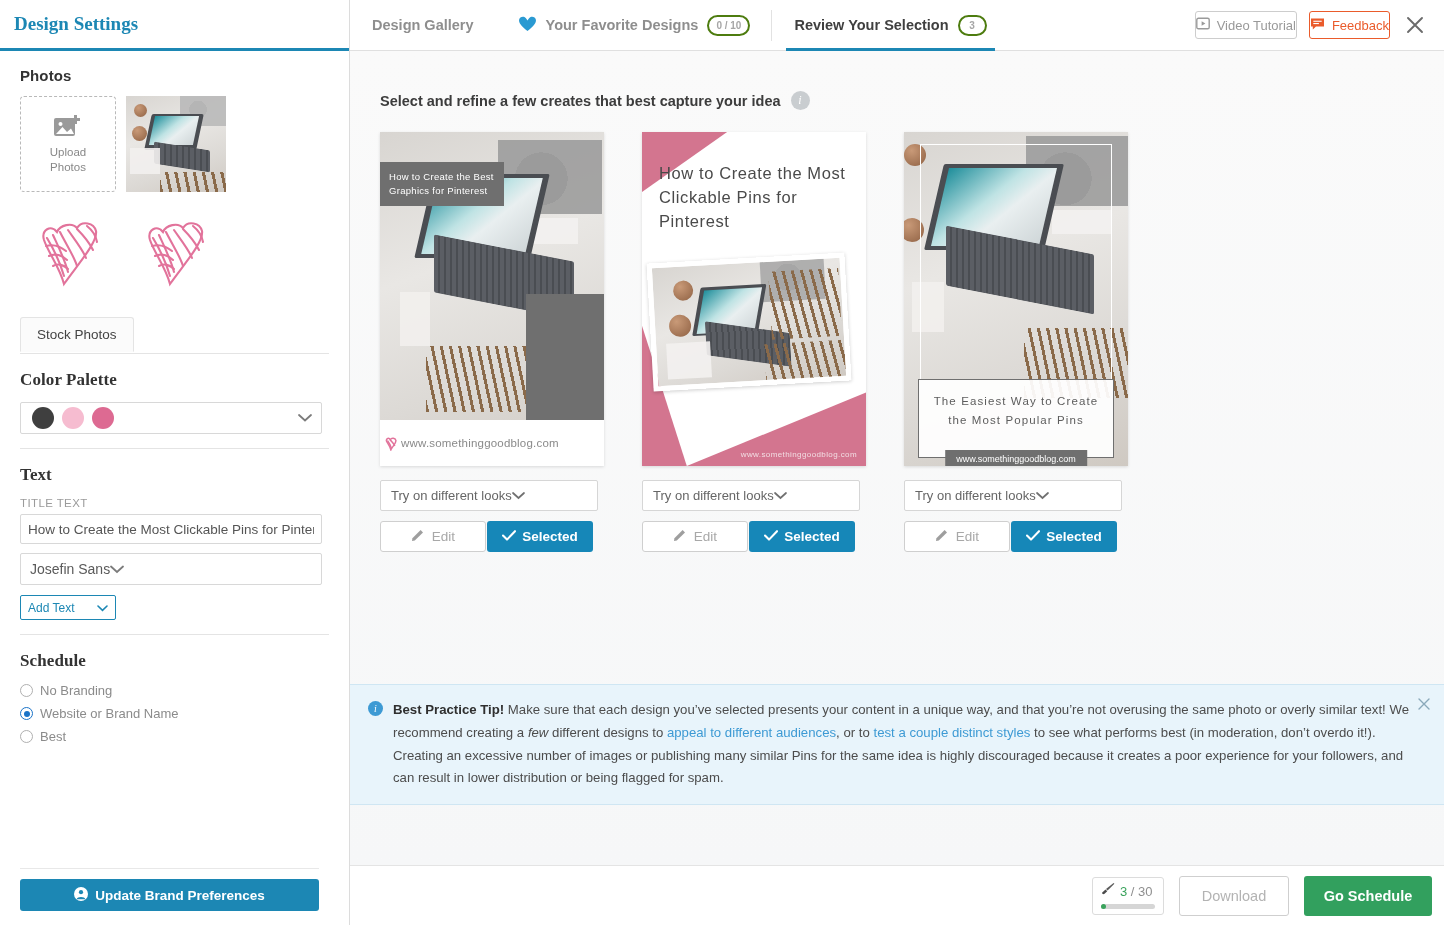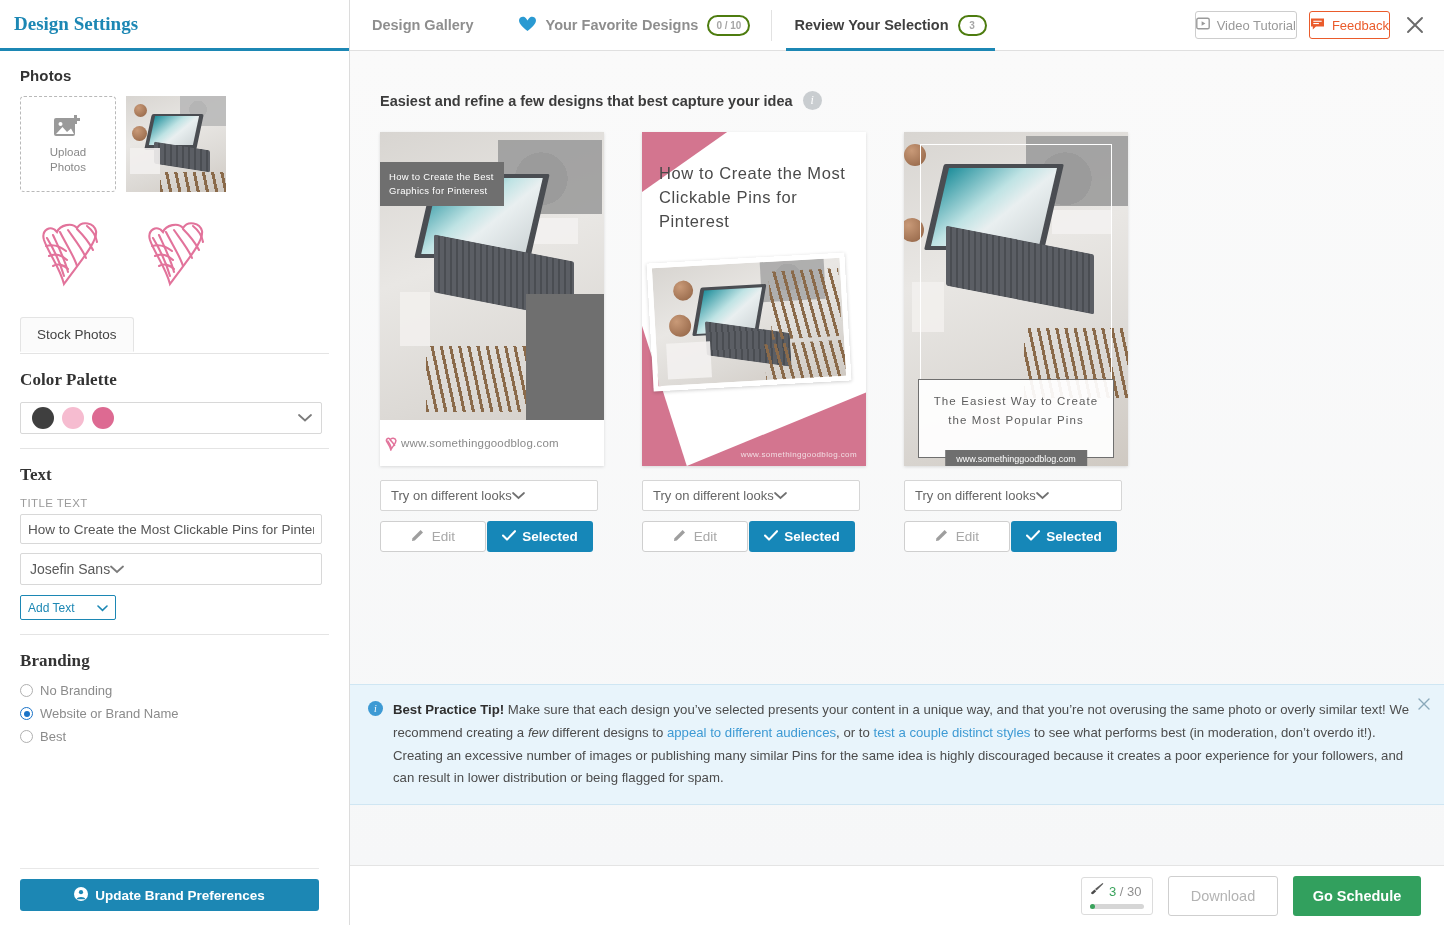--- a/index.html
+++ b/index.html
@@ -384,21 +384,21 @@
   .tip-x {
     position: absolute; right: 14px; top: 12px;
     color: #8aa9ba; font-size: 14px;
   }
 
   
   .footer {
     height: 60px; flex: 0 0 60px;
     background: #fff; border-top: 1px solid #e4e4e4;
     display: flex; align-items: center; justify-content: flex-end;
-    gap: 15px; padding-right: 23px;
+    gap: 15px; padding-right: 12px;
   }
   .counter {
     width: 72px; height: 38px;
     border: 1px solid #dcdcdc; border-radius: 3px;
     background: #fff;
     display: flex; flex-direction: column; justify-content: center;
     padding: 0 8px; gap: 4px;
   }
   .counter-top { display: flex; align-items: center; gap: 5px; }
   .counter-num { font-size: 13px; color: #3aa35c; }
@@ -541,21 +541,21 @@
         <span>Add Text</span>
         <span>
           <svg width="11" height="7" viewBox="0 0 11 7">
               <path d="M1 1 L5.5 5.4 L10 1" fill="none" stroke="#1c87b4" stroke-width="1.6" stroke-linecap="round"></path>
             </svg>
         </span>
       </div>
       <div class="hr"></div>
 
       
-      <div class="sec-title serif">Branding</div>
+      <div class="sec-title serif">Schedule</div>
 
       <div class="radio-row">
         <span class="radio"></span>
         <span class="radio-lbl">No Branding</span>
       </div>
       <div class="radio-row">
         <span class="radio on"></span>
         <span class="radio-lbl">Website or Brand Name</span>
       </div>
       <div class="radio-row">
@@ -623,21 +623,21 @@
           <svg width="18" height="18" viewBox="0 0 18 18">
             <path d="M2 2 L16 16 M16 2 L2 16" stroke="#6b6b6b" stroke-width="1.9" stroke-linecap="round"></path>
           </svg>
         </div>
       </div>
     </div>
 
     <div class="content">
 
       <div class="content-head">
-        <div class="content-head-txt">Easiest and refine a few designs that best capture your idea</div>
+        <div class="content-head-txt">Select and refine a few creates that best capture your idea</div>
         <div class="info-i">i</div>
       </div>
 
       <div class="cards">
 
         <div class="card">
           <div class="pin">
             <div class="lap-bg"></div>
             <div class="lap-paper" style="left:118px;top:8px;width:104px;height:74px;background:#9c9c9c"></div>
             <div class="lap-paper" style="left:136px;top:86px;width:62px;height:26px;background:#f3f1ef"></div>

